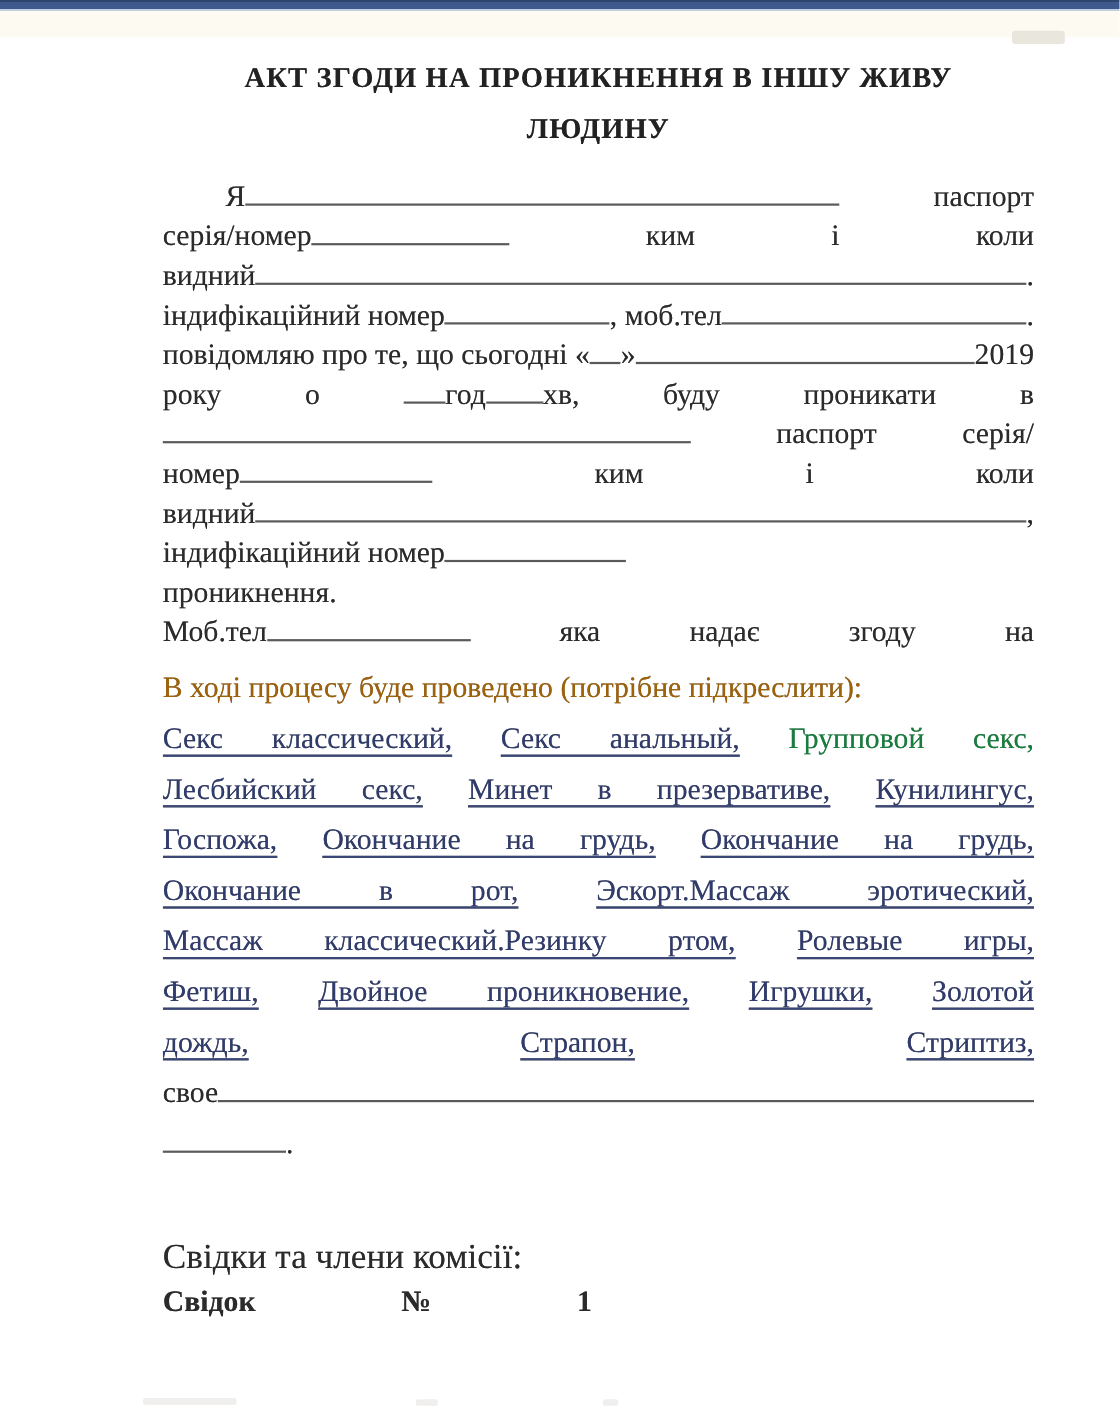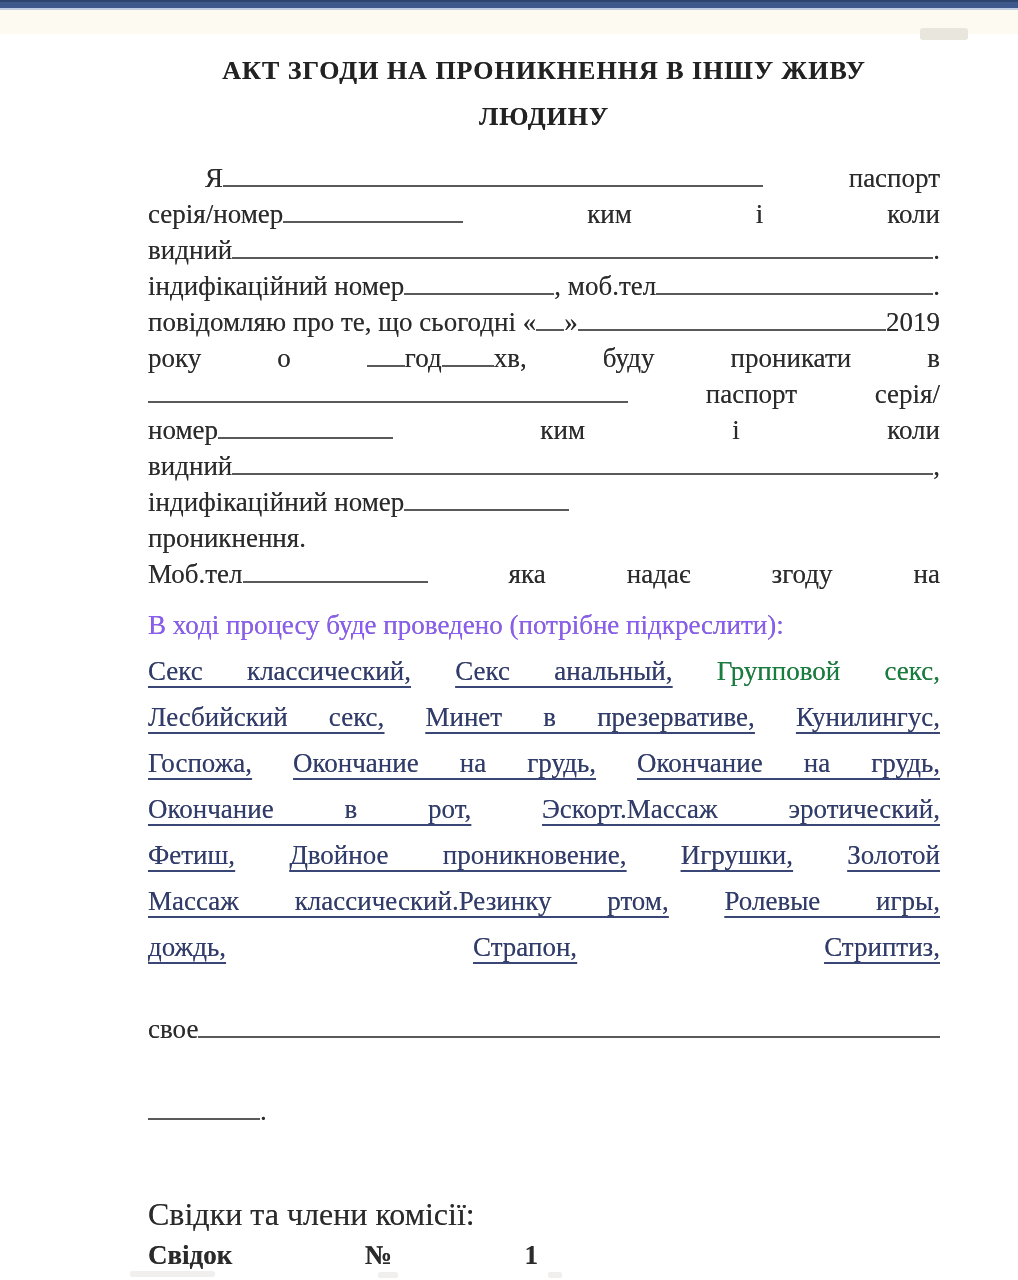--- a/index.html
+++ b/index.html
@@ -15,27 +15,27 @@
          letter-spacing:1px;color:#222;}
   .intro{margin-top:20px;font-size:27px;}
   .fline{display:flex;align-items:baseline;line-height:36px;height:36px;white-space:pre;}
   .oform{line-height:46px;height:46px;}
   .spread{justify-content:space-between;}
   .grp{display:inline-flex;align-items:baseline;white-space:pre;}
   .blank{display:inline-block;height:20px;border-bottom:2px solid #5a5a5a;flex:0 0 auto;}
   .blank.grow{flex:1 1 auto;}
   .t{flex:0 0 auto;}
   .b{font-weight:normal;}
-  .sechead{margin-top:10px;font-size:27px;line-height:46px;color:#8b5cf6;}
+  .sechead{margin-top:10px;font-size:27px;line-height:46px;color:#a16207;}
   .options{font-size:27px;color:#303c6e;}
   .oline{line-height:46px;height:46px;text-align:justify;text-align-last:justify;overflow:hidden;}
   .opt{text-decoration:underline;text-decoration-thickness:2px;text-underline-offset:6px;
        text-decoration-color:#3a4676;}
   .optplain{color:#15803d;text-decoration:none;}
-  .oform{color:#2b2b2b;margin-top:36px;}
+  .oform{color:#2b2b2b;}
   .whead{margin-top:60px;font-size:32px;line-height:40px;}
   .wrow{display:flex;justify-content:space-between;width:390px;font-weight:bold;font-size:27px;line-height:42px;}
   .ghost{position:absolute;height:6px;background:#f0efed;border-radius:2px;}
 </style>
 </head>
 <body>
 
 <div class="screen">
   <div class="topbar"></div>
   <div class="strip">
@@ -63,22 +63,22 @@
         <div class="fline spread"><span class="grp"><span class="t">Моб.тел</span><span class="blank" style="width: 185px;"></span></span><span class="t">яка</span><span class="t b">надає</span><span class="t b">згоду</span><span class="t">на</span></div>
       </div>
 
     <div class="sechead"><span class="b">В ході процесу буде проведено</span><span> (потрібне підкреслити):</span></div>
 
     <div class="options">
         <div class="oline"><span class="opt">Секс классический,</span> <span class="opt">Секс анальный,</span> <span class="optplain">Групповой секс,</span></div>
         <div class="oline"><span class="opt">Лесбийский секс,</span> <span class="opt">Минет в презервативе,</span> <span class="opt">Кунилингус,</span></div>
         <div class="oline"><span class="opt">Госпожа,</span> <span class="opt">Окончание на грудь,</span> <span class="opt">Окончание на грудь,</span></div>
         <div class="oline"><span class="opt">Окончание в рот,</span> <span class="opt">Эскорт.Массаж эротический,</span></div>
+        <div class="oline"><span class="opt">Массаж классический.Резинку ртом,</span> <span class="opt">Ролевые игры,</span></div>
         <div class="oline"><span class="opt">Фетиш,</span> <span class="opt">Двойное проникновение,</span> <span class="opt">Игрушки,</span> <span class="opt">Золотой</span></div>
-        <div class="oline"><span class="opt">Массаж классический.Резинку ртом,</span> <span class="opt">Ролевые игры,</span></div>
         <div class="oline"><span class="opt">дождь,</span> <span class="opt">Страпон,</span> <span class="opt">Стриптиз,</span></div>
         <div class="fline fill oform"><span class="t">свое</span><span class="blank grow"></span></div>
         <div class="fline left oform"><span class="blank" style="width: 112px;"></span><span class="t">.</span></div>
       </div>
 
     <div class="whead">Свідки та члени комісії:</div>
     <div class="wrow">
       <span>Свідок</span>
       <span>№</span>
       <span>1</span>

